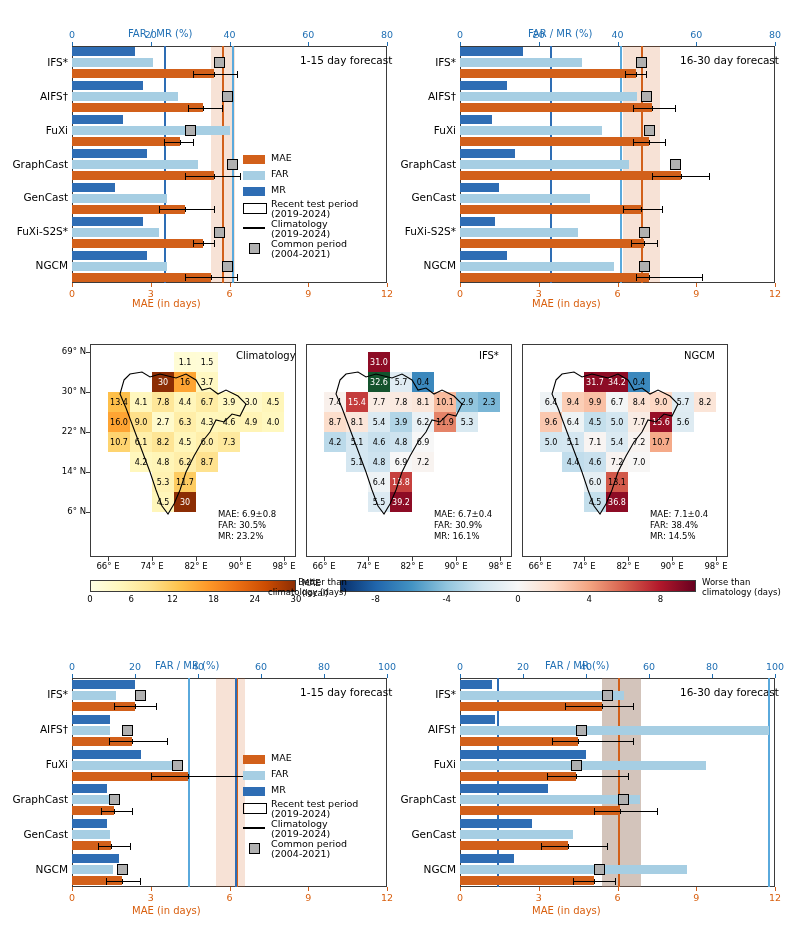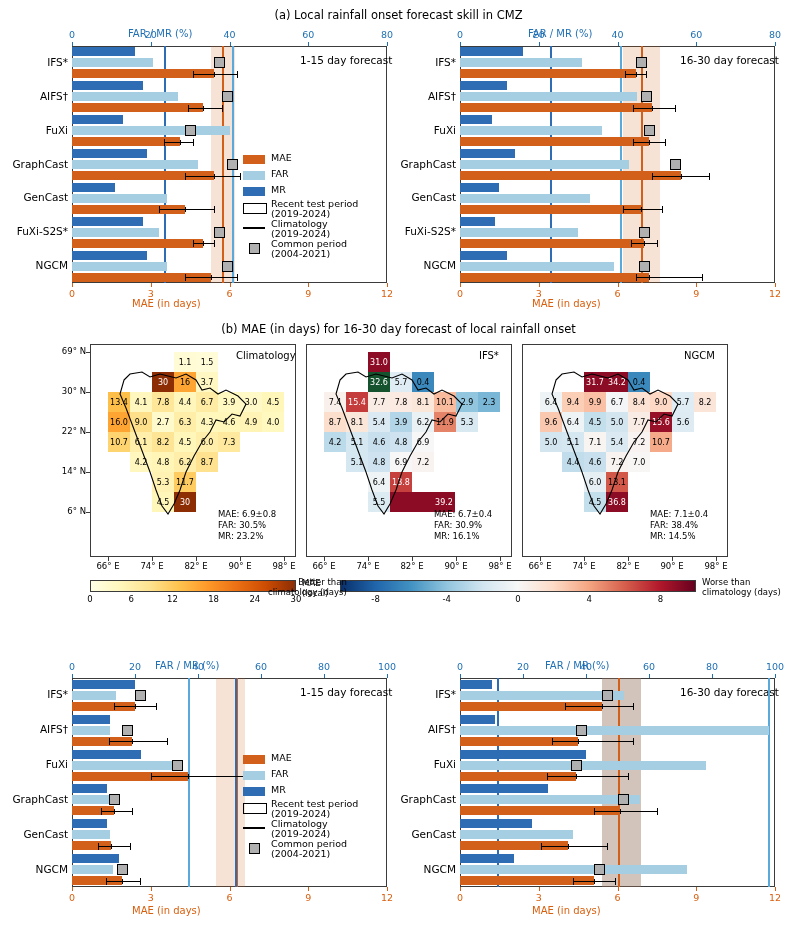--- a/index.html
+++ b/index.html
@@ -41,35 +41,33 @@
   .cbar-lbl{position:absolute;font-size:8.5px;}
   .outline{position:absolute;pointer-events:none;}
   .smalltick{position:absolute;width:1px;height:4px;background:#3b3b3b;}
   .smalltick.h{width:4px;height:1px;}
 </style>
 </head>
 <body>
 
 <div class="page">
 
-  <div class="panel-title" style="left:0;top:8px;width:797px;">(a) Local rainfall onset forecast skill in CMZ</div>
 
   <div class="axis-label blue" style="left:128px;top:28px;">FAR / MR (%)</div>
   <div class="axis-label blue" style="left:528px;top:28px;">FAR / MR (%)</div>
   <div class="axis-label orange" style="left:132px;top:298px;">MAE (in days)</div>
   <div class="axis-label orange" style="left:532px;top:298px;">MAE (in days)</div>
 
   <div class="chartbox" id="a-left-box" style="left:72px;top:46px;width:315px;height:237px;"></div>
 
   <div class="chartbox" id="a-right-box" style="left:460px;top:46px;width:315px;height:237px;"></div>
 
   <div class="corner-note" style="left:300px;top:54px;">1-15 day forecast</div>
   <div class="corner-note" style="left:680px;top:54px;">16-30 day forecast</div>
 
-  <div class="panel-title" style="left:0;top:322px;width:797px;">(b) MAE (in days) for 16-30 day forecast of local rainfall onset</div>
 
   <div class="mapbox" id="b-left-box" style="left:90px;top:344px;width:206px;height:213px;"></div>
   <div class="mapbox" id="b-mid-box" style="left:306px;top:344px;width:206px;height:213px;"></div>
   <div class="mapbox" id="b-right-box" style="left:522px;top:344px;width:206px;height:213px;"></div>
 
   <div class="maptitle" style="left:236px;top:350px;">Climatology</div>
   <div class="maptitle" style="left:479px;top:350px;">IFS*</div>
   <div class="maptitle" style="left:684px;top:350px;">NGCM</div>
 
   <div class="cbar" style="left:90px;top:580px;width:206px;height:12px;background:linear-gradient(to right,#ffffe5,#fff7bc,#fee391,#fec44f,#fe9929,#ec7014,#cc4c02,#8c2d04);"></div>
@@ -575,21 +573,21 @@
     <div class="mapcell" style="left: 368px; top: 432px; width: 22px; height: 20px; background: rgb(200, 224, 237); color: rgb(0, 0, 0);">4.6</div>
     <div class="mapcell" style="left: 390px; top: 432px; width: 22px; height: 20px; background: rgb(206, 227, 239); color: rgb(0, 0, 0);">4.8</div>
     <div class="mapcell" style="left: 412px; top: 432px; width: 22px; height: 20px; background: rgb(247, 247, 247); color: rgb(0, 0, 0);">6.9</div>
     <div class="mapcell" style="left: 346px; top: 452px; width: 22px; height: 20px; background: rgb(213, 231, 241); color: rgb(0, 0, 0);">5.1</div>
     <div class="mapcell" style="left: 368px; top: 452px; width: 22px; height: 20px; background: rgb(206, 227, 239); color: rgb(0, 0, 0);">4.8</div>
     <div class="mapcell" style="left: 390px; top: 452px; width: 22px; height: 20px; background: rgb(247, 247, 247); color: rgb(0, 0, 0);">6.9</div>
     <div class="mapcell" style="left: 412px; top: 452px; width: 22px; height: 20px; background: rgb(248, 243, 240); color: rgb(0, 0, 0);">7.2</div>
     <div class="mapcell" style="left: 368px; top: 472px; width: 22px; height: 20px; background: rgb(238, 243, 245); color: rgb(0, 0, 0);">6.4</div>
     <div class="mapcell" style="left: 390px; top: 472px; width: 22px; height: 20px; background: rgb(198, 64, 62); color: rgb(255, 255, 255);">13.8</div>
     <div class="mapcell" style="left: 368px; top: 492px; width: 22px; height: 20px; background: rgb(220, 234, 242); color: rgb(0, 0, 0);">5.5</div>
-    <div class="mapcell" style="left: 390px; top: 492px; width: 22px; height: 20px; background: rgb(141, 12, 37); color: rgb(255, 255, 255); padding-left: 43px;">39.2</div>
+    <div class="mapcell" style="left: 390px; top: 492px; width: 22px; height: 20px; background: rgb(141, 12, 37); color: rgb(255, 255, 255);">39.2</div>
     <svg width="206" height="213" class="outline" style="left: 306px; top: 344px;">
       <path d="M34,36 L40,30 L52,28 L60,33 L70,30 L86,34 L96,30 L106,36 L112,46 L120,44 L128,50 L136,46 L148,52 L156,60 L150,72 L142,70 L134,78 L126,76 L120,88 L112,98 L104,112 L96,128 L90,146 L84,160 L78,170 L72,162 L66,146 L60,128 L54,112 L48,96 L42,80 L36,64 L30,50 Z" fill="none" stroke="#000" stroke-width="1.1"></path>
     </svg>
     <div class="smalltick" style="left: 324px; top: 557px;"></div>
     <div class="tick" style="left: 307px; top: 561px; width: 34px; text-align: center; font-size: 8.5px;">66° E</div>
     <div class="smalltick" style="left: 368px; top: 557px;"></div>
     <div class="tick" style="left: 351px; top: 561px; width: 34px; text-align: center; font-size: 8.5px;">74° E</div>
     <div class="smalltick" style="left: 412px; top: 557px;"></div>
     <div class="tick" style="left: 395px; top: 561px; width: 34px; text-align: center; font-size: 8.5px;">82° E</div>
     <div class="smalltick" style="left: 456px; top: 557px;"></div>

